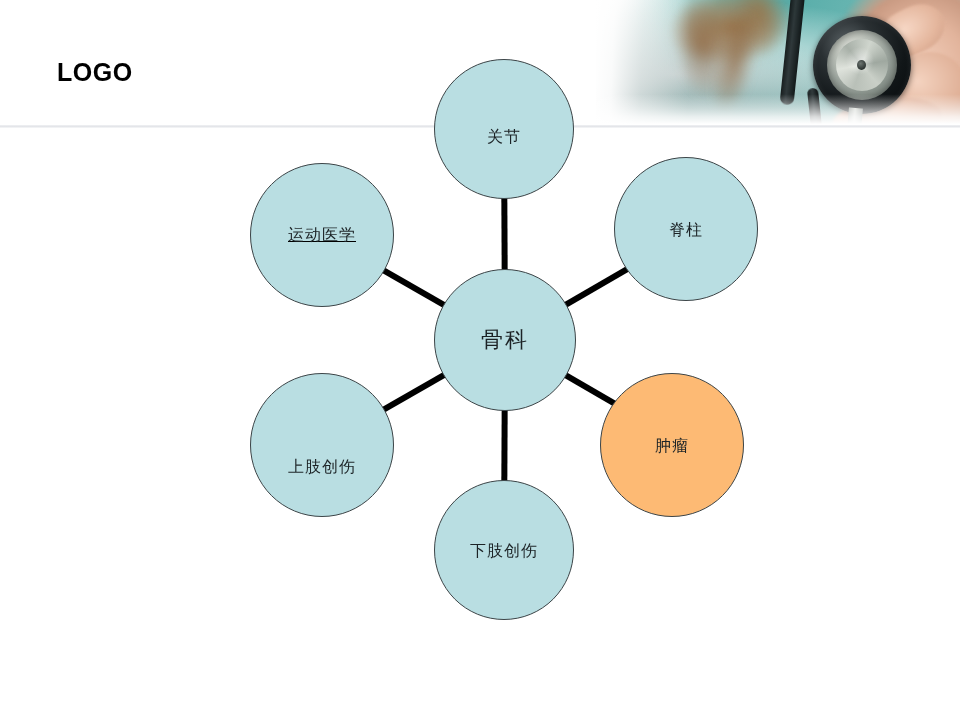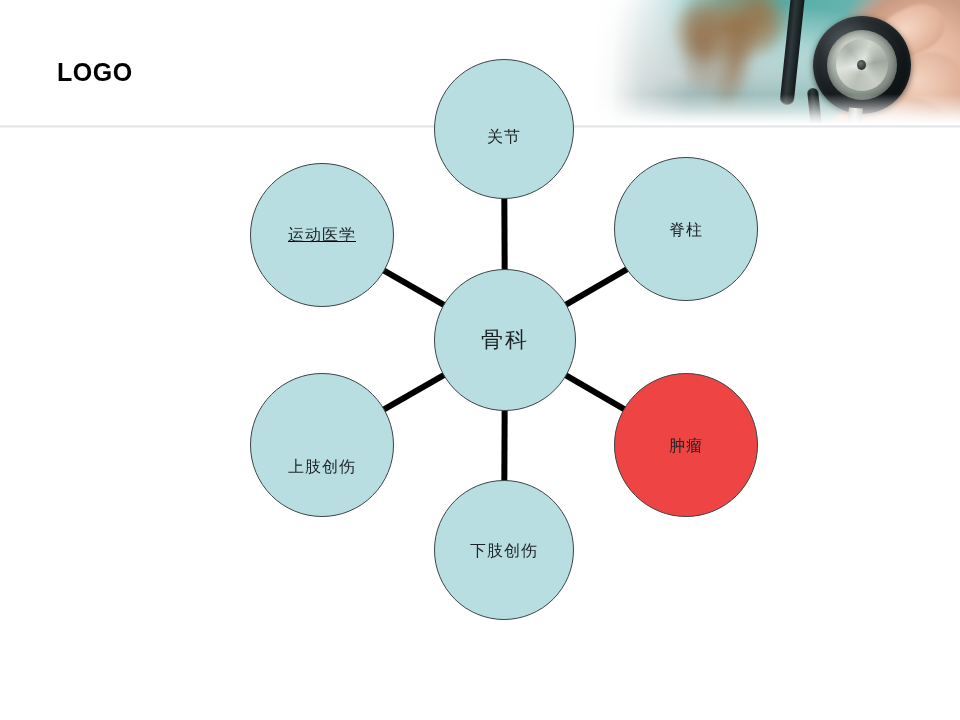--- a/index.html
+++ b/index.html
@@ -273,21 +273,21 @@
         <line x1="448.6211600436467" y1="372.3485147290552" x2="379.2462067249126" y2="412.15381581357474" stroke="#000000" stroke-width="6"></line>
         <line x1="448.6211600436467" y1="307.6514852709448" x2="379.2462067249126" y2="267.84618418642526" stroke="#000000" stroke-width="6"></line>
       </svg>
 
   <div class="node top" style="left: 434px; top: 59px; width: 140px; height: 140px; background: rgb(185, 222, 226); border-color: rgb(60, 68, 71);">
         <span class="node-label">关节</span>
       </div>
       <div class="node top-right" style="left: 614px; top: 157px; width: 144px; height: 144px; background: rgb(185, 222, 226); border-color: rgb(60, 68, 71); align-items: center;">
         <span class="node-label">脊柱</span>
       </div>
-      <div class="node bottom-right" style="left: 614px; top: 373px; width: 144px; height: 144px; background: #ef4444; border-color: rgb(60, 68, 71); align-items: center;">
+      <div class="node bottom-right" style="left: 600px; top: 373px; width: 144px; height: 144px; background: #fdba74; border-color: rgb(60, 68, 71); align-items: center;">
         <span class="node-label">肿瘤</span>
       </div>
       <div class="node bottom" style="left: 434px; top: 480px; width: 140px; height: 140px; background: rgb(185, 222, 226); border-color: rgb(60, 68, 71);">
         <span class="node-label">下肢创伤</span>
       </div>
       <div class="node bottom-left" style="left: 250px; top: 373px; width: 144px; height: 144px; background: rgb(185, 222, 226); border-color: rgb(60, 68, 71);">
         <span class="node-label">上肢创伤</span>
       </div>
       <div class="node top-left" style="left: 250px; top: 163px; width: 144px; height: 144px; background: rgb(185, 222, 226); border-color: rgb(60, 68, 71); text-decoration: underline;">
         <span class="node-label">运动医学</span>

